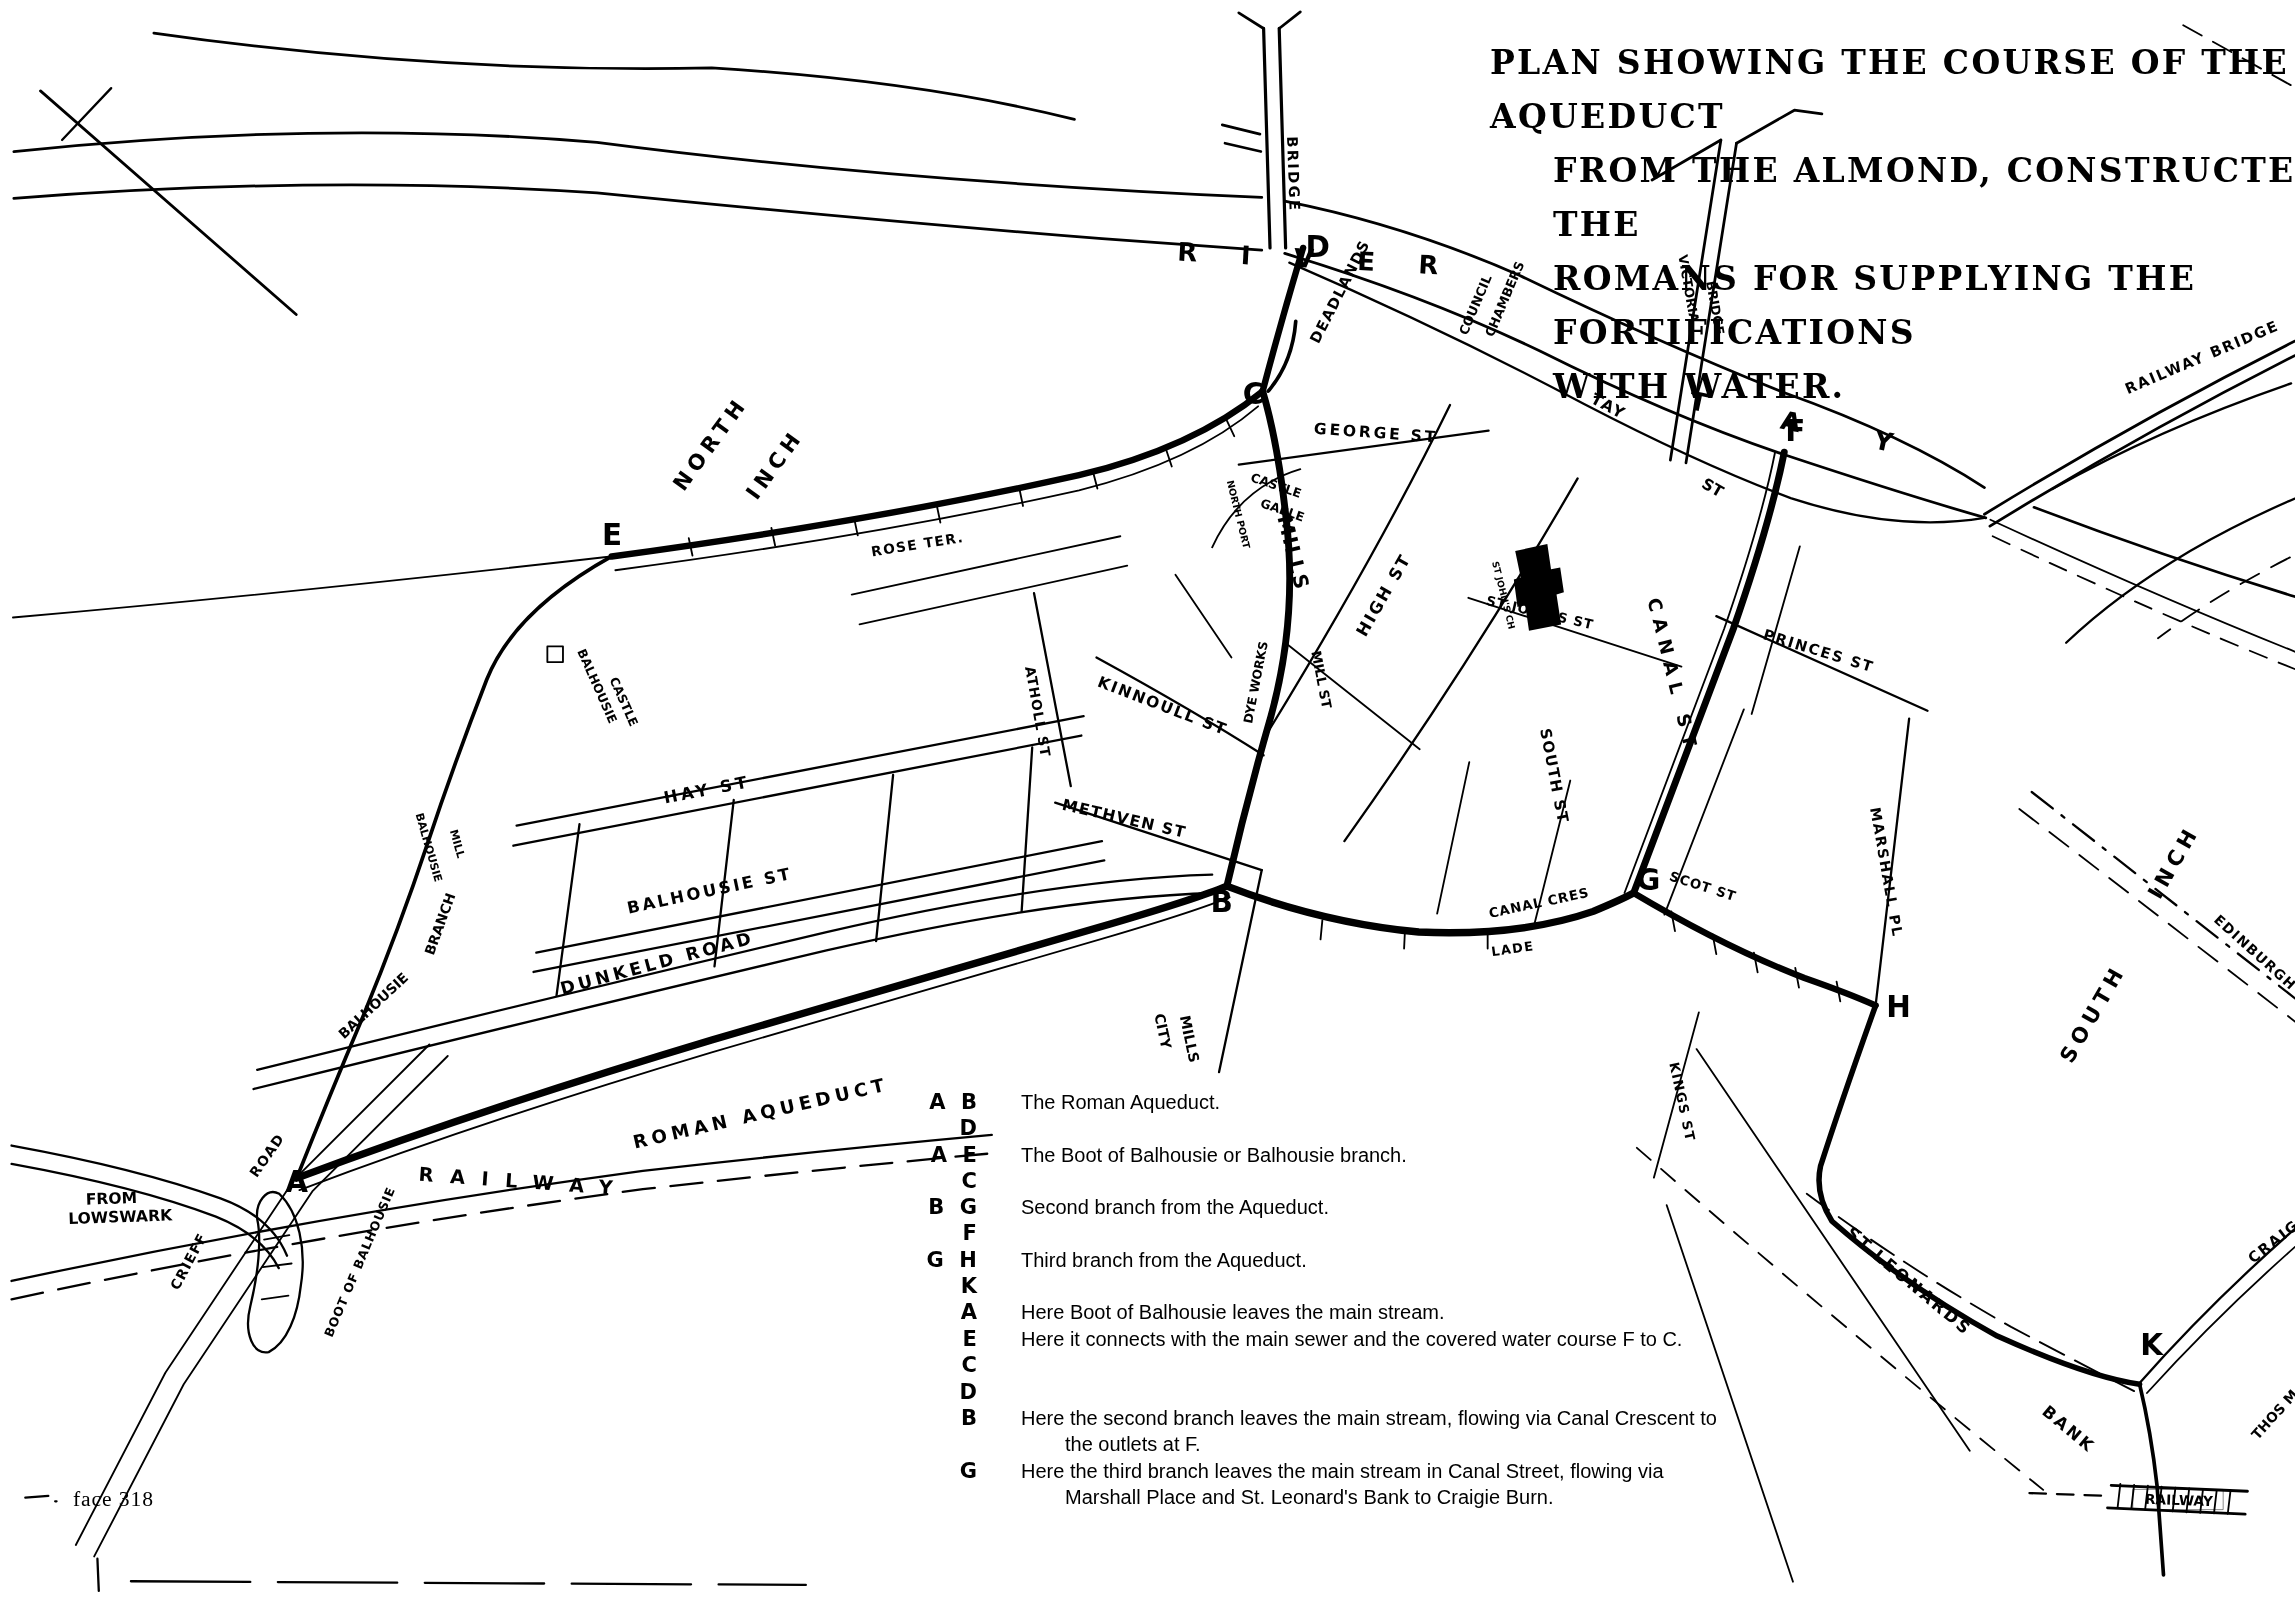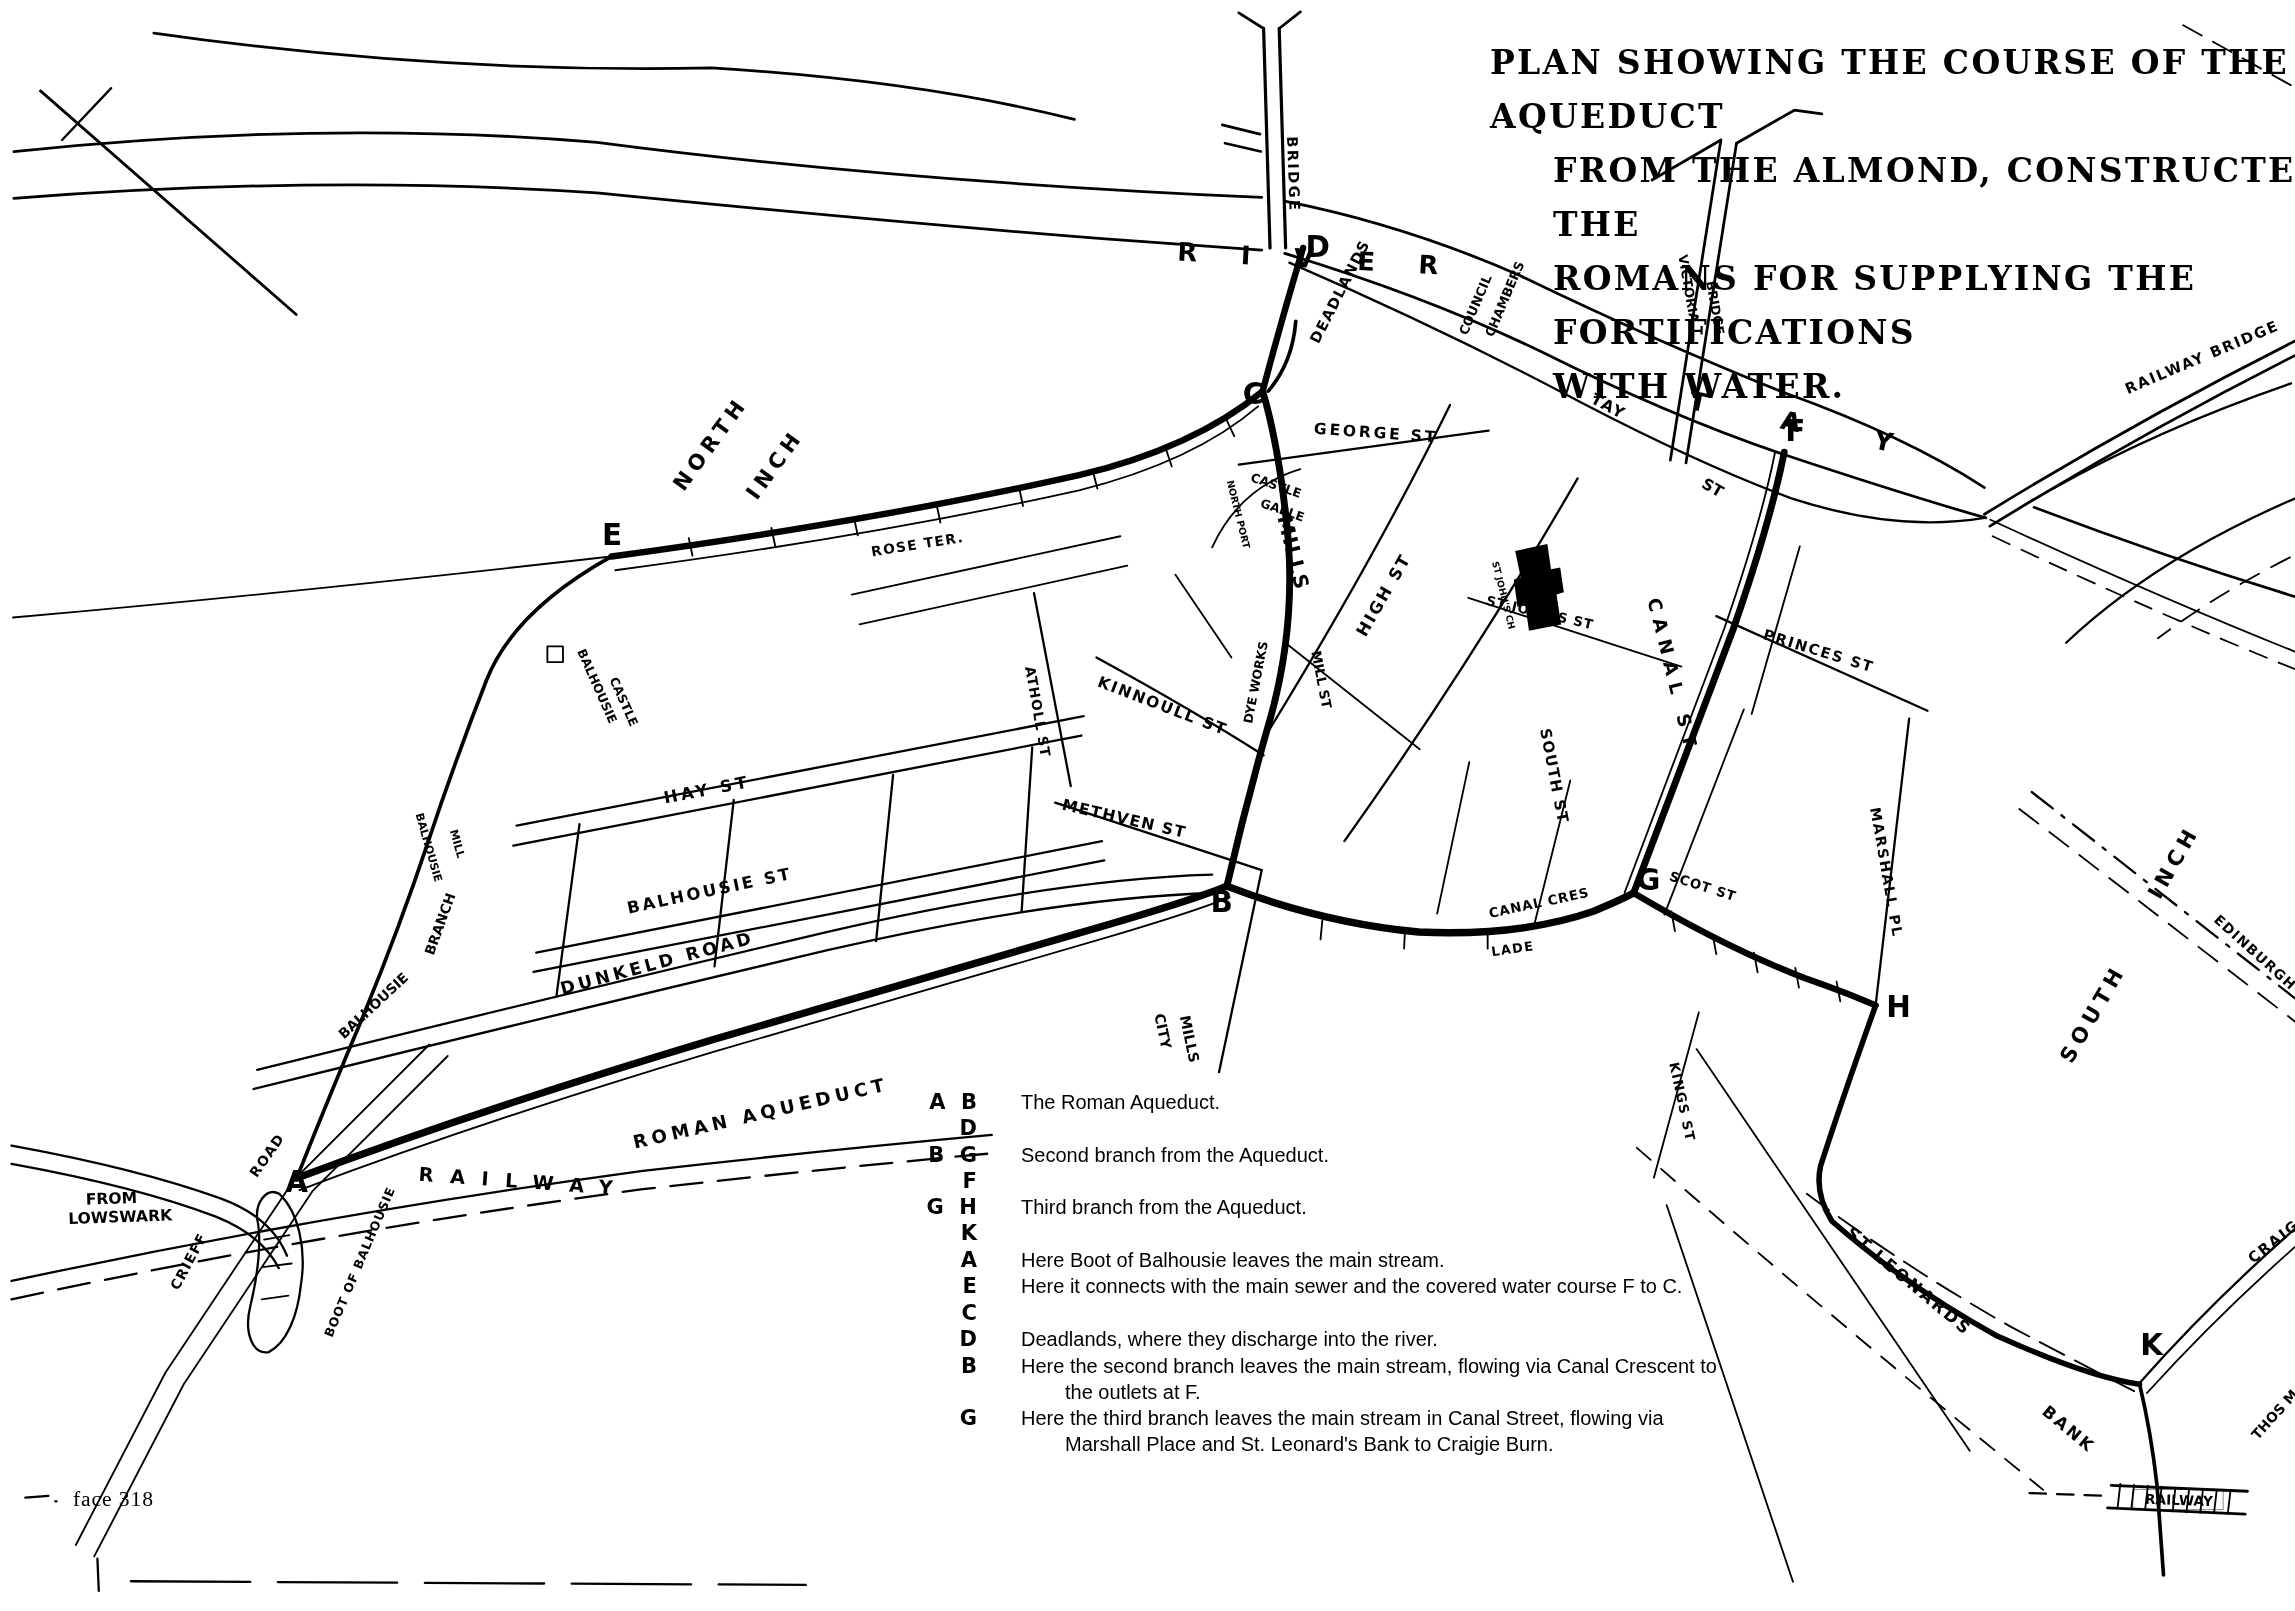--- a/index.html
+++ b/index.html
@@ -239,41 +239,44 @@
   <div class="ind">ROMANS FOR SUPPLYING THE FORTIFICATIONS</div>
   <div class="ind">WITH WATER.</div>
 </div>
 
 <div class="ovl legend">
   <div class="lrow">
     <span class="codes">A B D</span>
     <span class="desc">The Roman Aqueduct.</span>
   </div>
   <div class="lrow">
+    <span class="codes">A E C</span>
+    <span class="desc">The Boot of Balhousie or Balhousie branch.</span>
+  </div>
+  <div class="lrow">
     <span class="codes">B G F</span>
     <span class="desc">Second branch from the Aqueduct.</span>
   </div>
   <div class="lrow">
     <span class="codes">G H K</span>
     <span class="desc">Third branch from the Aqueduct.</span>
   </div>
   <div class="lrow">
     <span class="codes">A</span>
     <span class="desc">Here Boot of Balhousie leaves the main stream.</span>
   </div>
   <div class="lrow">
     <span class="codes">E</span>
     <span class="desc">Here it connects with the main sewer and the covered water course F to C.</span>
   </div>
   <div class="lrow">
     <span class="codes">C</span>
   </div>
   <div class="lrow">
     <span class="codes">D</span>
-    <span class="desc">Deadlands, where they discharge into the river.</span>
   </div>
   <div class="lrow">
     <span class="codes">B</span>
     <span class="desc">Here the second branch leaves the main stream, flowing via Canal Crescent to the outlets at F.</span>
   </div>
   <div class="lrow">
     <span class="codes">G</span>
     <span class="desc">Here the third branch leaves the main stream in Canal Street, flowing via Marshall Place and St. Leonard's Bank to Craigie Burn.</span>
   </div>
 </div>

